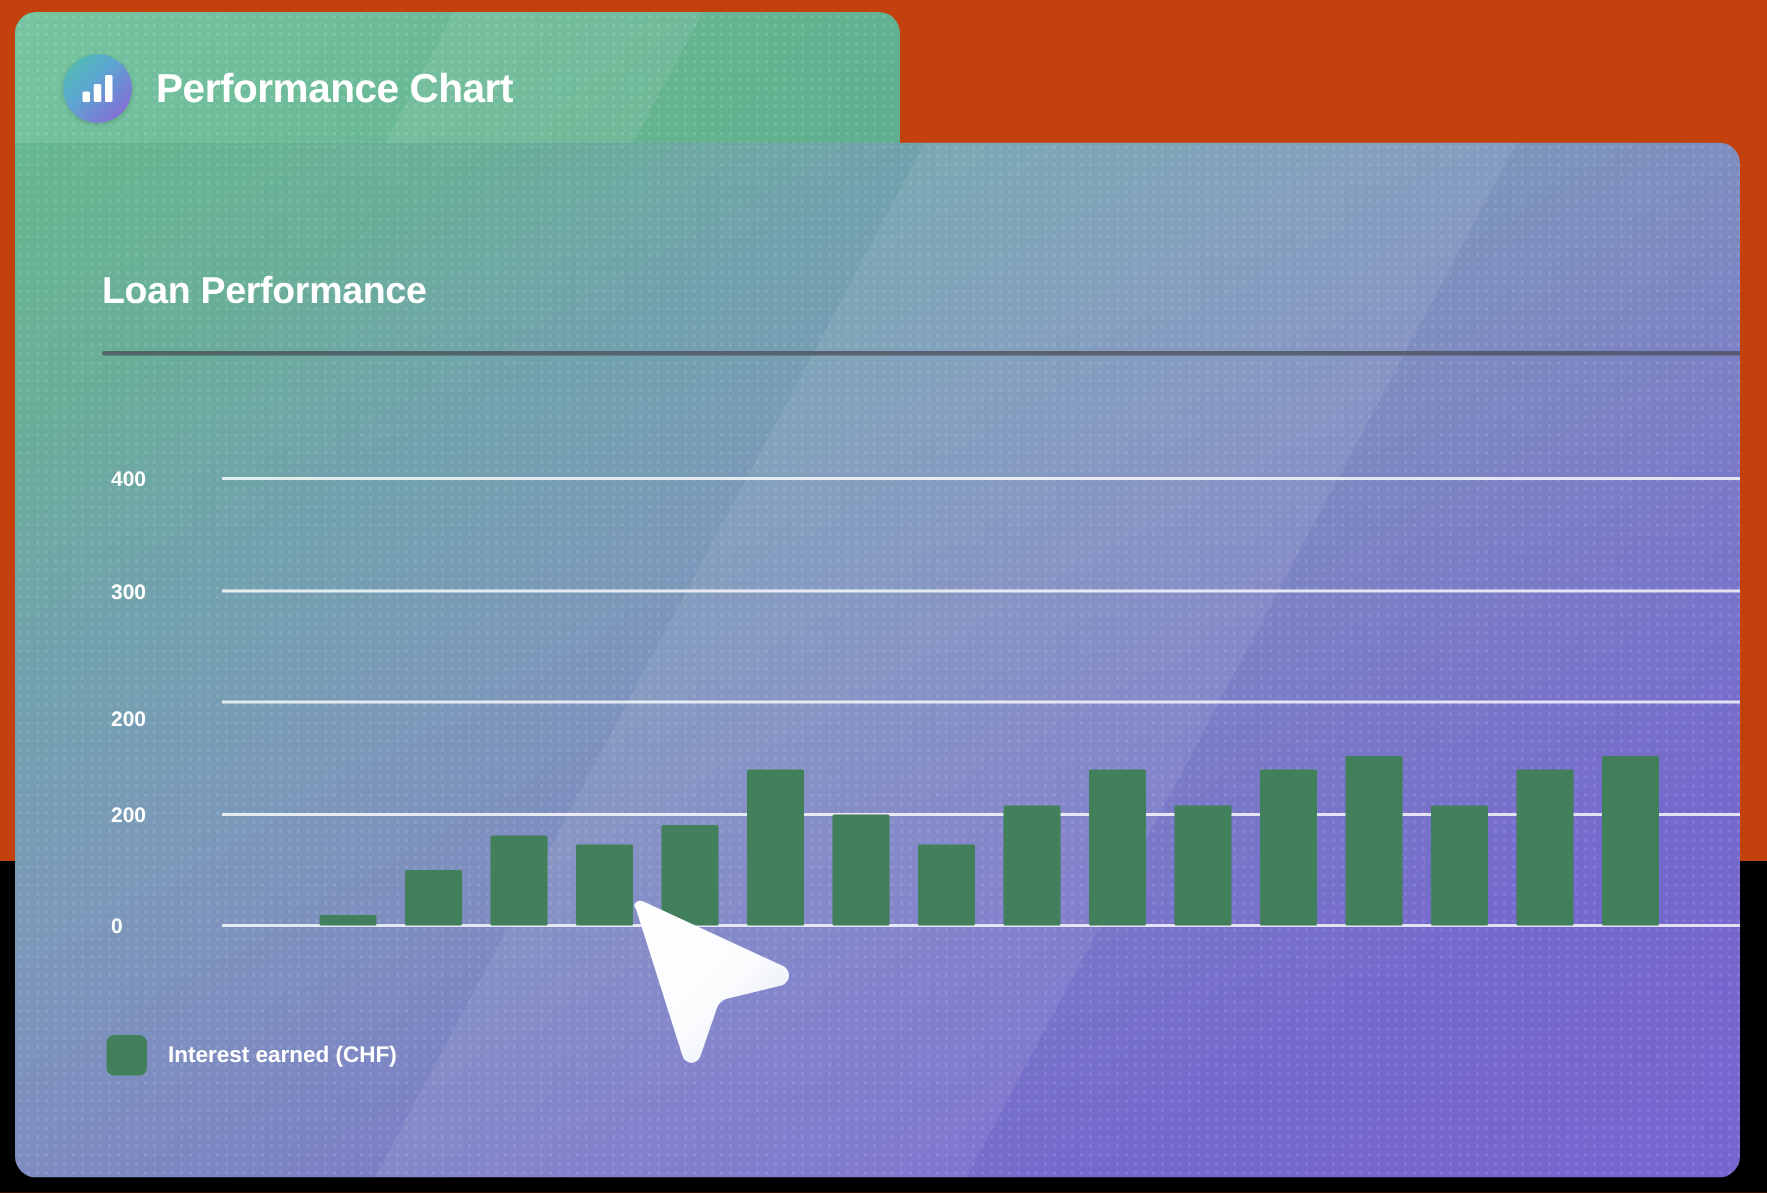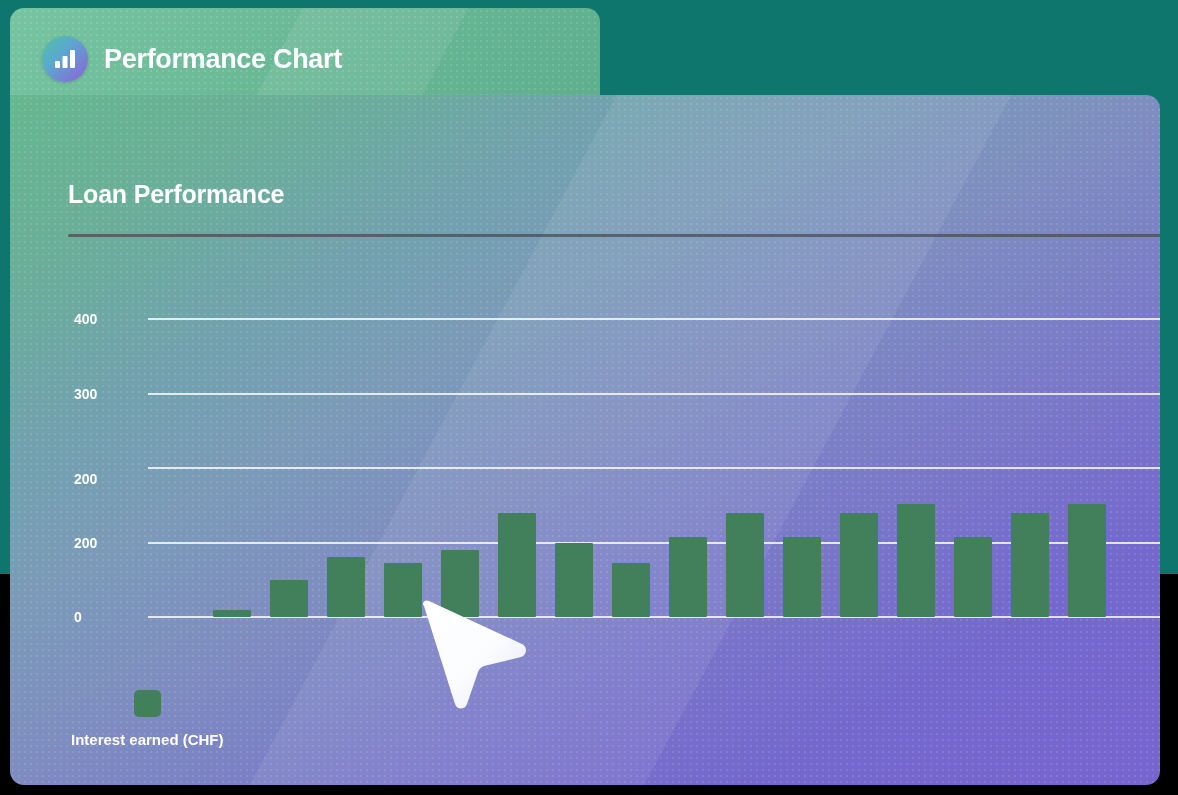--- a/index.html
+++ b/index.html
@@ -6,21 +6,21 @@
   * { box-sizing: border-box; margin: 0; padding: 0; }
   html, body {
     width: 1178px; height: 795px;
     background: #000000;
     font-family: "Liberation Sans", sans-serif;
     overflow: hidden;
   }
   #stage {
     position: relative;
     width: 1178px; height: 574px;
-    background: #0f766e;
+    background: #c2410c;
   }
 
   
   .header-card {
     position: absolute;
     left: 10px; top: 8px;
     width: 590px; height: 88px;
     border-radius: 14px 14px 0 0;
     background:
       linear-gradient(118deg,
@@ -137,21 +137,21 @@
   .bar {
     position: absolute;
     background: #42805c;
     border-radius: 1px;
   }
 
   
   .legend {
     position: absolute;
     left: 33px; top: 595px;
-    display: flex; align-items: center; gap: 14px; flex-direction: column;
+    display: flex; align-items: center; gap: 14px;
   }
   .legend-swatch {
     width: 27px; height: 27px;
     border-radius: 5px;
     background: #42805c;
     flex: 0 0 auto;
   }
   .legend-label {
     color: #ffffff;
     font-size: 15px;

